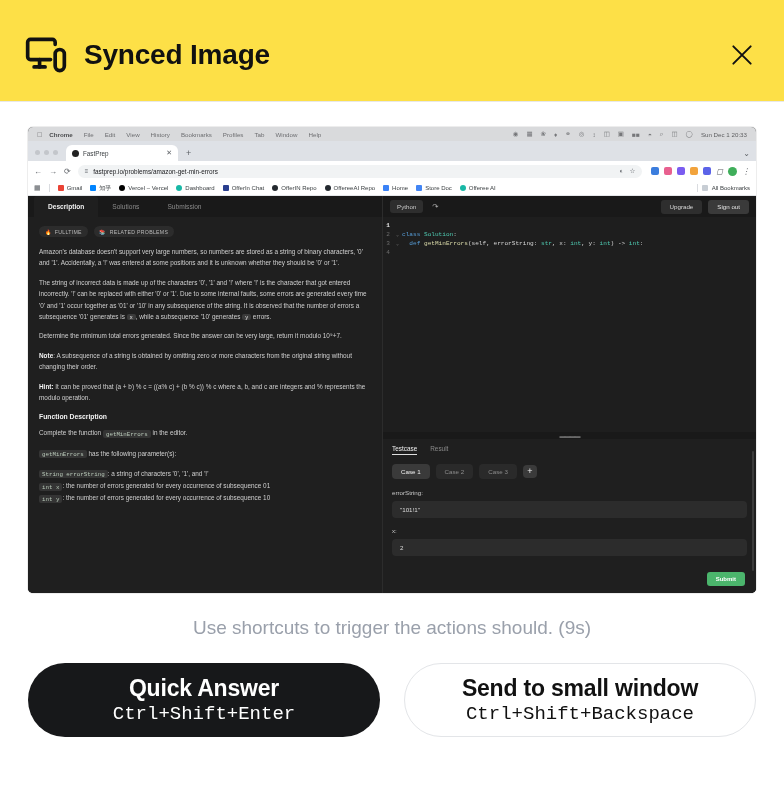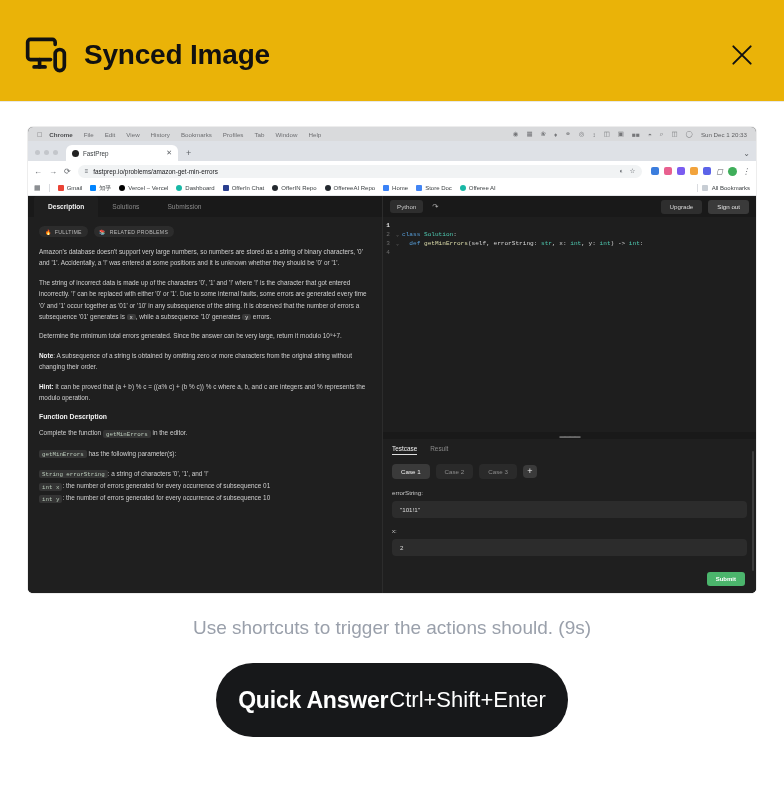--- a/index.html
+++ b/index.html
@@ -10,21 +10,21 @@
     overflow: hidden;
   }
 
   
   .header {
     height: 102px;
     display: flex;
     align-items: center;
     padding: 8px 22px 0 24px;
     border-bottom: 1px solid #e8e8e8;
-    background: #eab308;
+    background: #fde047;
   }
   .header-left { display: flex; align-items: center; gap: 16px; }
   .sync-icon { width: 44px; height: 44px; display: block; }
   .header-title {
     font-size: 28px;
     font-weight: 700;
     color: #111;
     letter-spacing: -0.2px;
   }
   .close-btn {
@@ -329,29 +329,29 @@
   .actions {
     display: flex;
     gap: 24px;
     padding: 24px 28px 0 28px;
     justify-content: center;
   }
   .action-btn {
     width: 352px;
     height: 74px;
     border-radius: 37px;
-    display: flex; flex-direction: row;
+    display: flex; flex-direction: column;
     align-items: center; justify-content: center;
     gap: 1px;
     cursor: pointer;
   }
   .action-btn.primary { background: #17181a; color: #fff; border: none; }
   .action-btn.secondary { background: #fff; color: #111; border: 1.5px solid #e3e5e8; }
   .action-title { font-size: 23px; font-weight: 700; letter-spacing: -0.2px; }
-  .action-keys { font-size: 22px; font-family: Liberation Sans, sans-serif; }
+  .action-keys { font-size: 19px; font-family: Liberation Mono, monospace; }
   .action-btn.primary .action-keys { color: #fff; }
 </style>
 </head>
 <body>
 
 <div class="header">
   <div class="header-left">
     <span class="sync-icon">
       <svg width="44" height="44" viewBox="0 0 24 24" fill="none" stroke="#111" stroke-width="2" stroke-linecap="round" stroke-linejoin="round">
         <path d="M14.5 14.5H3.5a1.5 1.5 0 0 1-1.5-1.5V5a1.5 1.5 0 0 1 1.5-1.5h12A1.5 1.5 0 0 1 17 5v1.2"></path>
@@ -600,13 +600,17 @@
 </div>
 </div>
 
 <div class="hint">Use shortcuts to trigger the actions should. (9s)</div>
 
 <div class="actions">
   <div class="action-btn primary">
     <span class="action-title">Quick Answer</span>
     <span class="action-keys">Ctrl+Shift+Enter</span>
   </div>
+  <div class="action-btn secondary">
+    <span class="action-title">Send to small window</span>
+    <span class="action-keys">Ctrl+Shift+Backspace</span>
+  </div>
 </div>
 
 </body></html>

